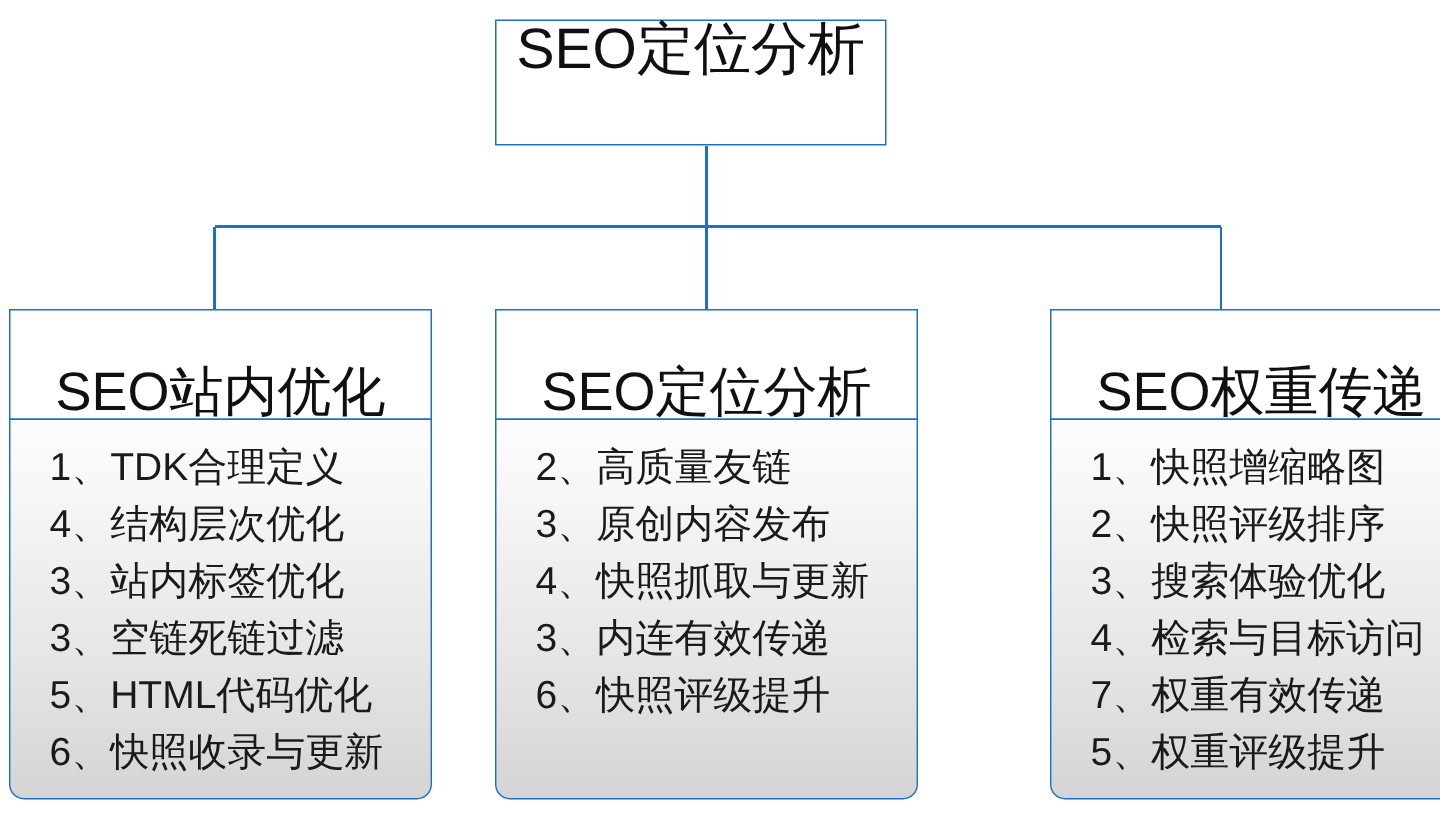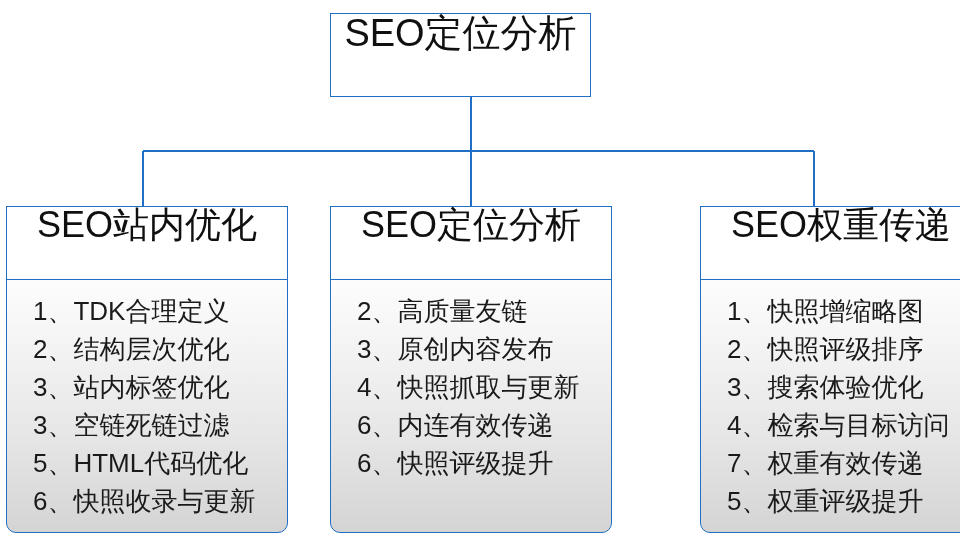--- a/index.html
+++ b/index.html
@@ -63,21 +63,21 @@
   .branch-1 { left: 6px; }
   .branch-2 { left: 330px; }
   .branch-3 { left: 700px; }
 
   .branch-header {
     box-sizing: border-box;
     height: 74px;
     background: #ffffff;
     border: 1.5px solid #1F6FC4;
     display: flex;
-    align-items: flex-start;
+    align-items: flex-end;
     justify-content: center;
   }
   .branch-header-label {
     font-size: 36px;
     line-height: 1;
     color: #101010;
     white-space: nowrap;
   }
 
   .branch-body {
@@ -125,39 +125,39 @@
     <span class="root-label">SEO定位分析</span>
   </div>
 
   <div class="branch branch-1">
     <div class="branch-header">
       <span class="branch-header-label">SEO站内优化</span>
     </div>
     <div class="branch-body">
       <ul class="branch-list">
         <li>1、TDK合理定义</li>
-        <li>2、结构层次优化</li>
+        <li>4、结构层次优化</li>
         <li>3、站内标签优化</li>
         <li>3、空链死链过滤</li>
         <li>5、HTML代码优化</li>
         <li>6、快照收录与更新</li>
       </ul>
     </div>
   </div>
 
   <div class="branch branch-2">
     <div class="branch-header">
       <span class="branch-header-label">SEO定位分析</span>
     </div>
     <div class="branch-body">
       <ul class="branch-list">
         <li>2、高质量友链</li>
         <li>3、原创内容发布</li>
         <li>4、快照抓取与更新</li>
-        <li>6、内连有效传递</li>
+        <li>3、内连有效传递</li>
         <li>6、快照评级提升</li>
       </ul>
     </div>
   </div>
 
   <div class="branch branch-3">
     <div class="branch-header">
       <span class="branch-header-label">SEO权重传递</span>
     </div>
     <div class="branch-body">

